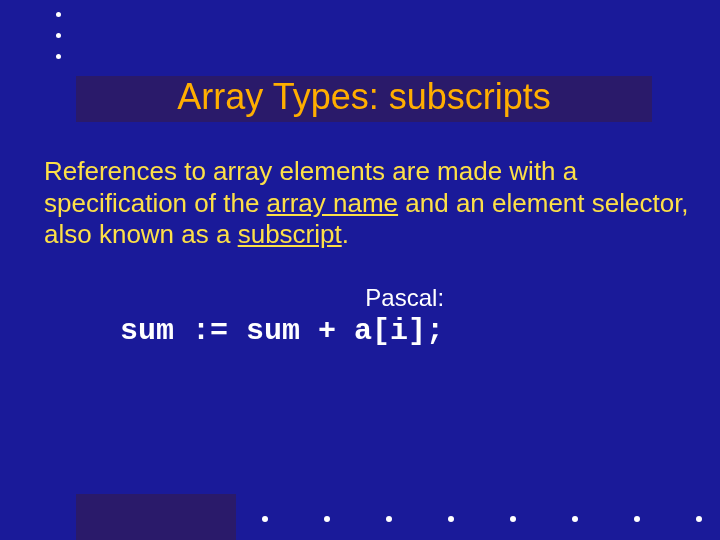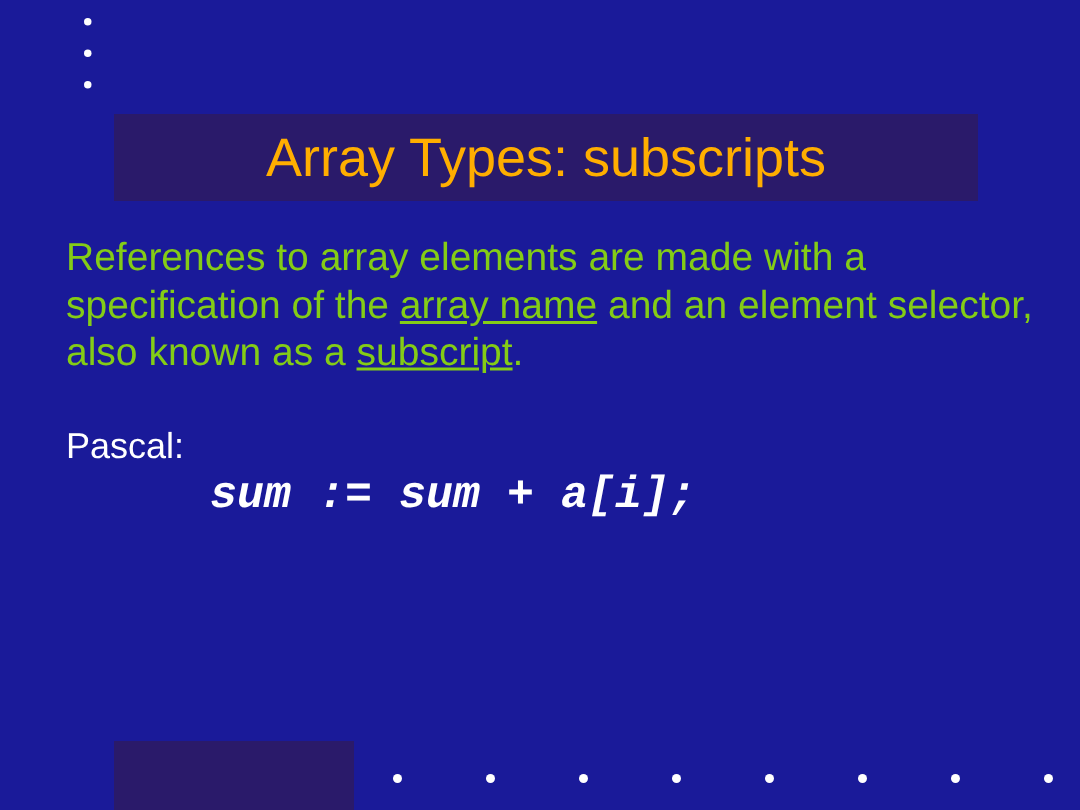--- a/index.html
+++ b/index.html
@@ -28,59 +28,59 @@
     gap: 56px;
   }
   .dots-bottom-row .dot {
     width: 6px; height: 6px; background: #fff; border-radius: 50%;
   }
   .title-bar {
     position: absolute;
     top: 76px;
     left: 76px;
     width: 576px;
-    height: 58px;
+    height: 46px;
     background: #2a1a6a;
     display: flex;
-    align-items: center;
+    align-items: flex-start;
     justify-content: center;
   }
   .title-bar h1 {
     color: #ffae00;
     font-size: 36px;
     font-weight: normal;
   }
   .body-text {
     position: absolute;
     top: 156px;
     left: 44px;
     right: 24px;
-    color: #84cc16;
+    color: #fde047;
     font-size: 26px;
     line-height: 1.22;
   }
   .u { text-decoration: underline; }
   .examples {
     position: absolute;
     top: 284px;
     left: 44px;
     color: #fff;
   }
   .lang-label {
     font-size: 24px;
     margin-bottom: 2px;
+    text-align: right;
   }
   .code-line {
     font-family: "Courier New", Courier, monospace;
     font-weight: bold;
     font-size: 30px;
-    margin-left: 96px;
+    margin-left: 76px;
     margin-bottom: 26px;
     white-space: pre;
-    font-style: italic;
   }
   .bottom-block {
     position: absolute;
     left: 76px;
     bottom: 0;
     width: 160px;
     height: 46px;
     background: #2a1a6a;
   }
 </style>

